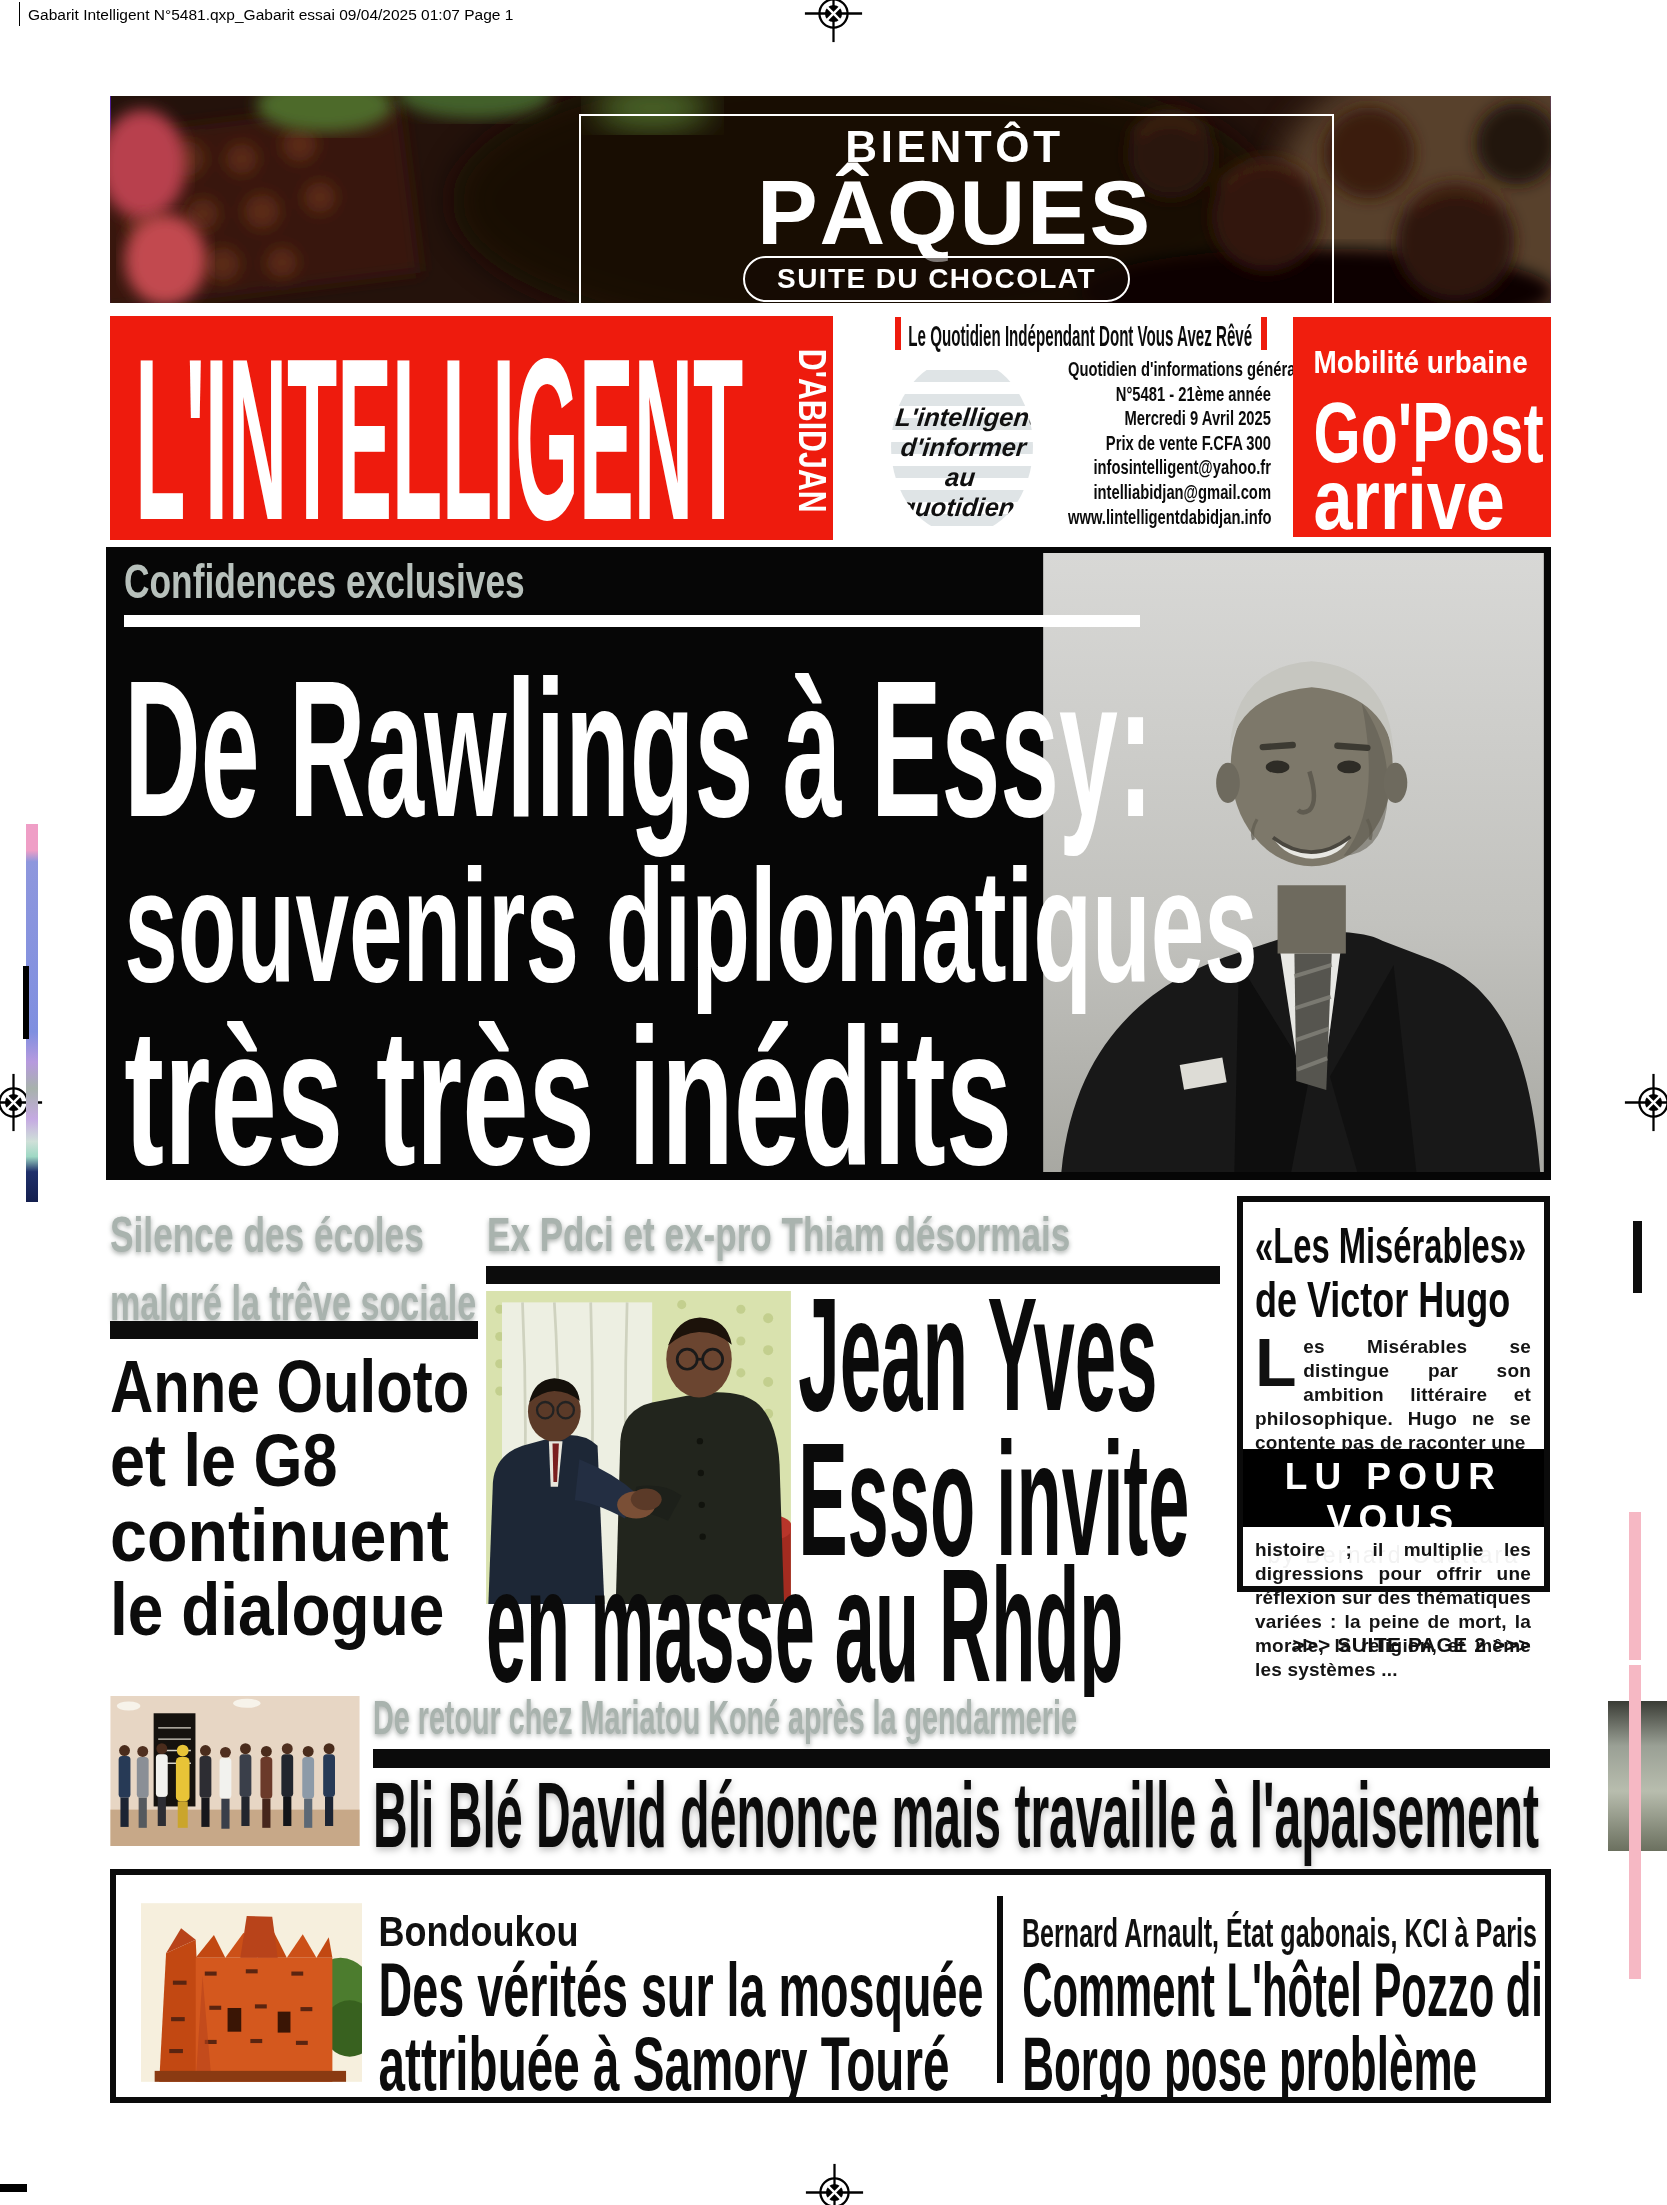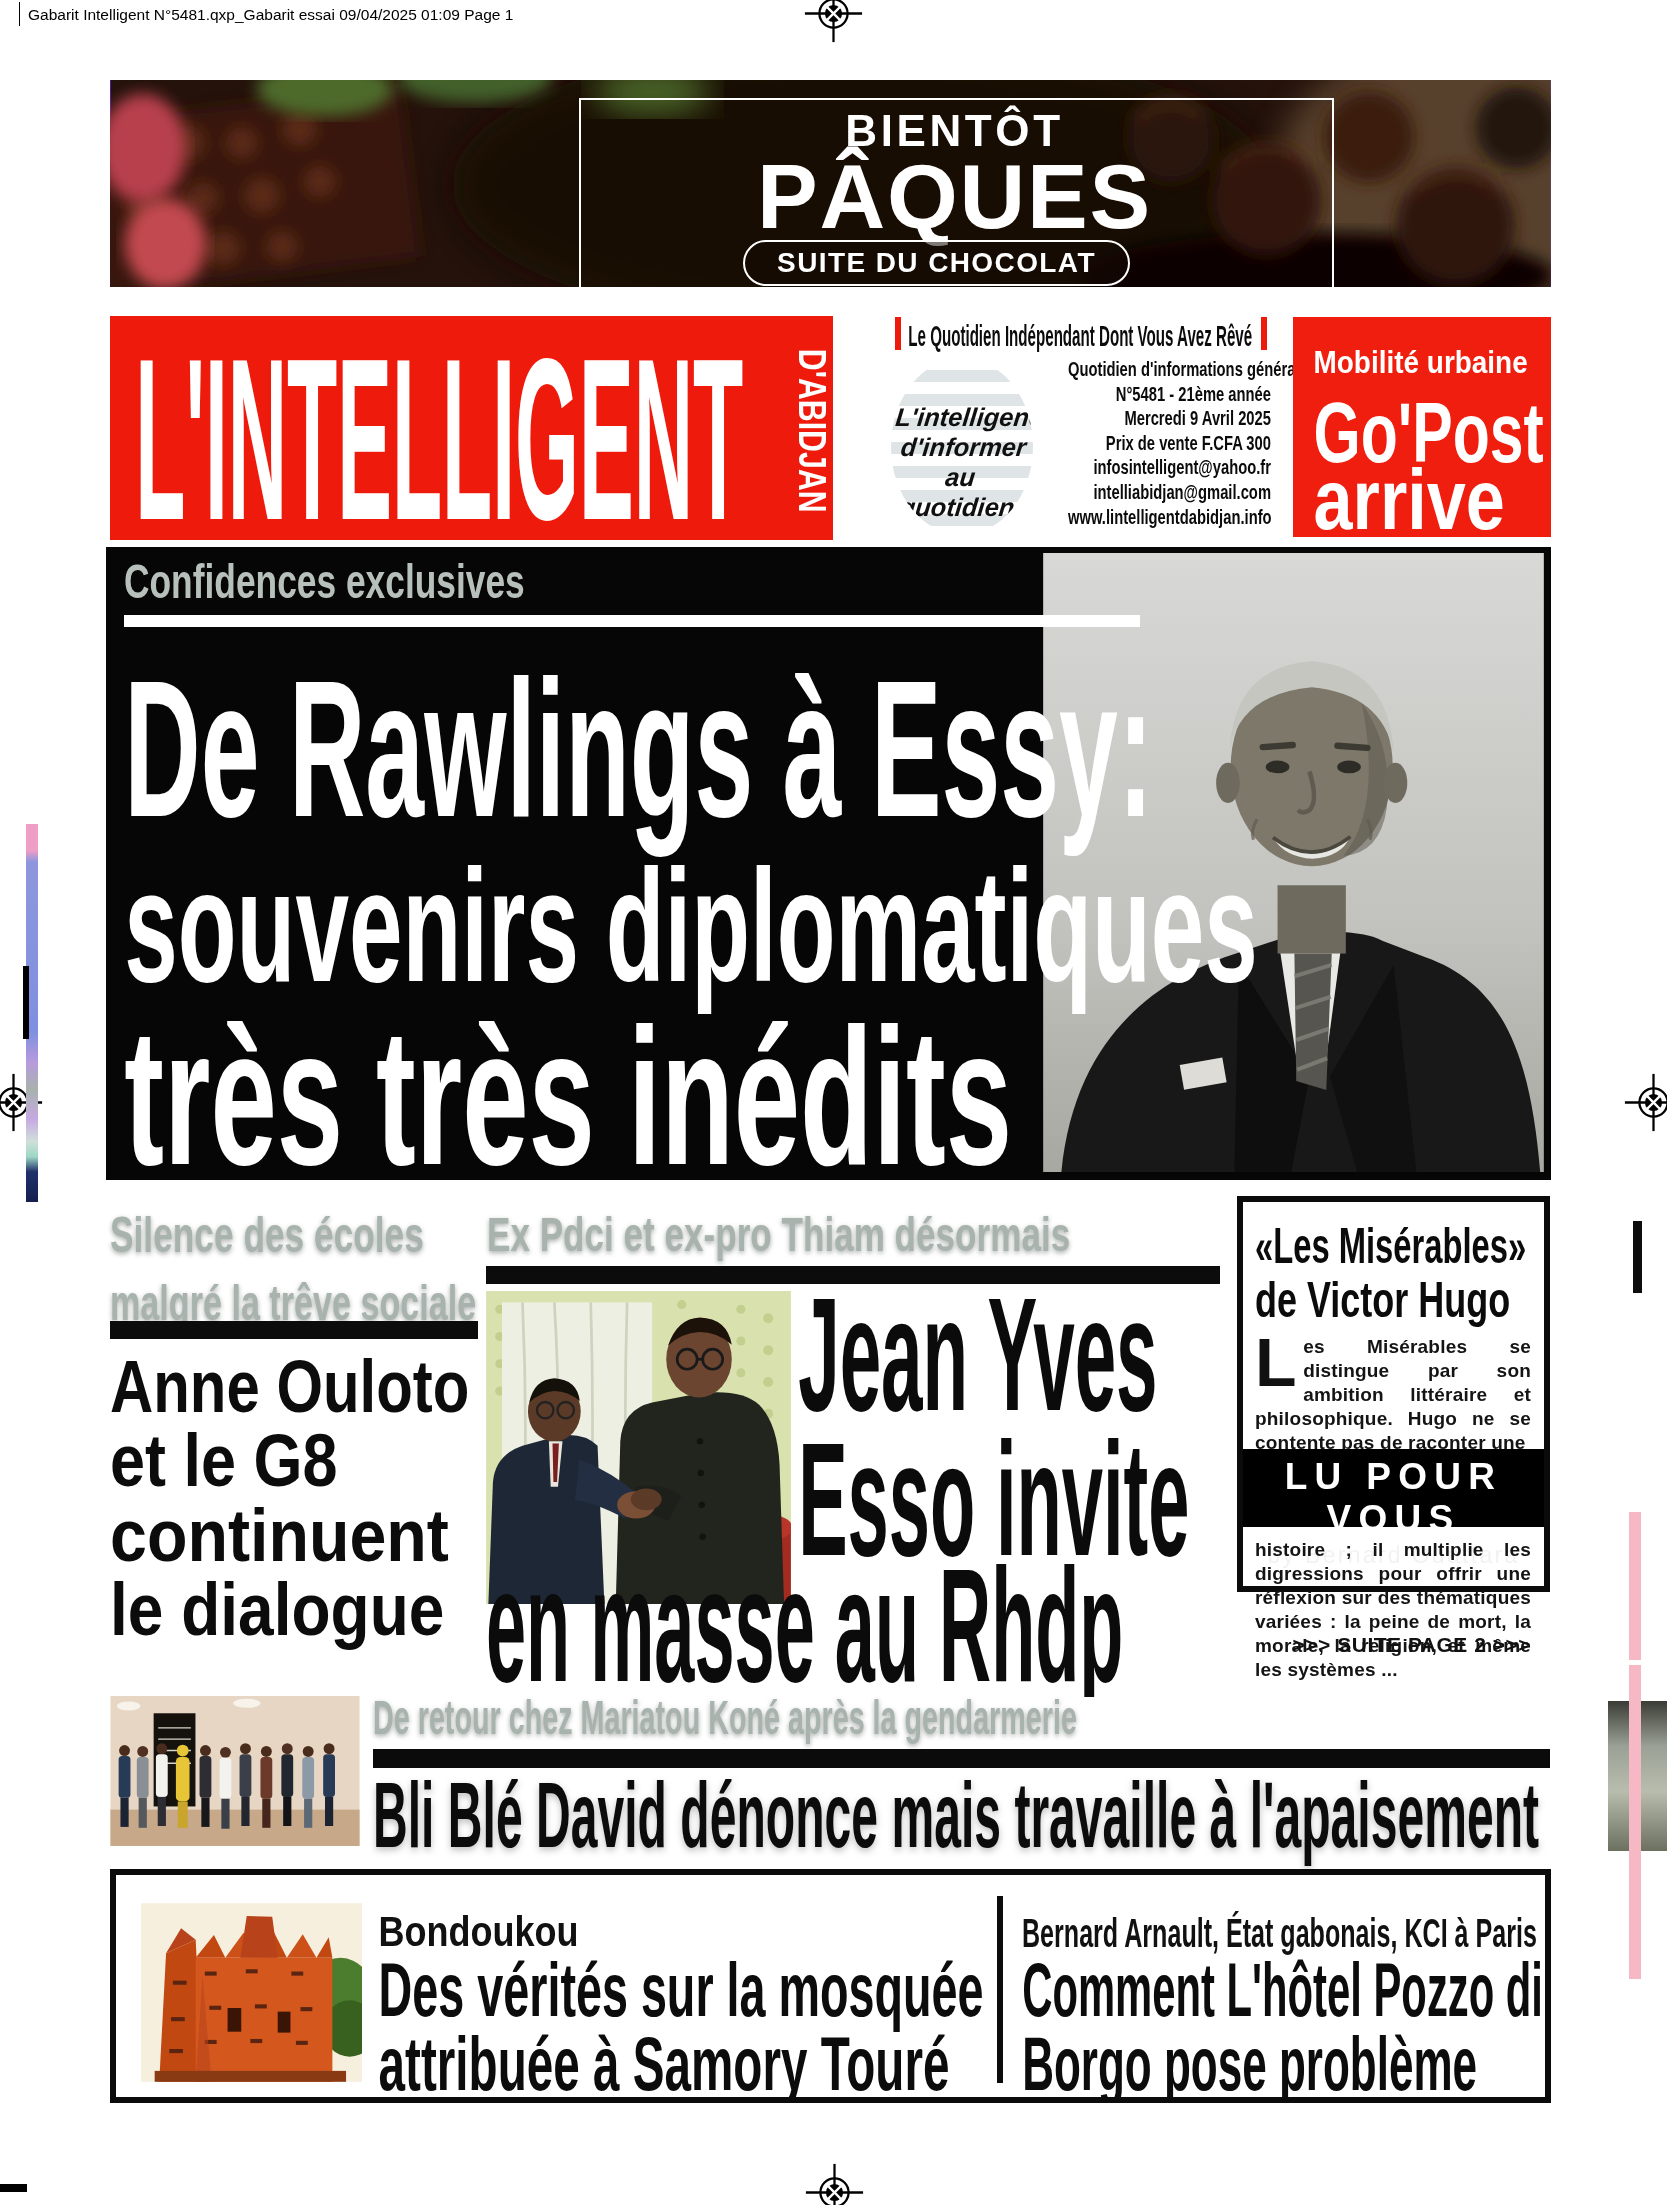--- a/index.html
+++ b/index.html
@@ -34,21 +34,21 @@
   .banner-pill{border:2.7px solid #ffffff;border-radius:27px;background:rgba(22,11,6,.55);
      color:#fff;font-weight:700;font-size:28px;letter-spacing:1.4px;text-align:center;line-height:42px;}
   .prepress{font-size:15.5px;color:#000;}
 </style>
 </head>
 <body>
 
 <div class="page">
 
   <div class="abs" style="left:18.7px;top:1.8px;width:1.8px;height:24px;background:#000;"></div>
-  <div class="abs prepress" style="left:28px;top:6.4px;white-space:nowrap;">Gabarit Intelligent N°5481.qxp_Gabarit essai  09/04/2025  01:09  Page 1</div>
+  <div class="abs prepress" style="left:28px;top:6.4px;white-space:nowrap;">Gabarit Intelligent N°5481.qxp_Gabarit essai  09/04/2025  01:07  Page 1</div>
 
   <svg class="abs" style="left:804px;top:-16.4px;" width="59" height="59" viewBox="-65 -65 130 130">
     <line x1="-63" y1="0" x2="63" y2="0" stroke="#000" stroke-width="5"></line>
       <line x1="0" y1="-63" x2="0" y2="63" stroke="#000" stroke-width="5"></line>
     <circle r="31" fill="none" stroke="#000" stroke-width="5"></circle>
       <circle r="19" fill="#000"></circle>
     <line x1="-14" y1="-14" x2="14" y2="14" stroke="#fff" stroke-width="5"></line>
       <line x1="-14" y1="14" x2="14" y2="-14" stroke="#fff" stroke-width="5"></line>
   </svg>
   <svg class="abs" style="left:-16.4px;top:1073px;" width="59" height="59" viewBox="-65 -65 130 130">
@@ -78,21 +78,21 @@
   <div class="abs" style="left:26px;top:824px;width:12px;height:378px;
        background:linear-gradient(180deg,#ef9ec6 0%,#ef9ec6 7%,#8e97dd 10%,#7f8fe0 55%,#b79ade 63%,#a7b2ac 70%,#c5a9e2 78%,#cfe0d8 84%,#9ed8c4 88%,#20306b 92%,#141f4e 100%);"></div>
   <div class="abs" style="left:23px;top:966px;width:5.5px;height:73px;background:#000;"></div>
   <div class="abs" style="left:1633px;top:1221px;width:9px;height:72px;background:#0d0d0d;"></div>
   <div class="abs" style="left:1608px;top:1701px;width:60px;height:150px;
        background:linear-gradient(180deg,#3a3c35,#9aa095 30%,#b8bdae 60%,#6b705f);"></div>
   <div class="abs" style="left:1629px;top:1512px;width:12px;height:148px;background:#f6b8c4;"></div>
   <div class="abs" style="left:1629px;top:1665px;width:12px;height:314px;background:#f6b8c4;"></div>
   <div class="abs" style="left:0;top:2184px;width:27px;height:8.2px;background:#000;"></div>
 
-  <div class="abs" style="left:110px;top:80px;width:1441px;height:207px;overflow:hidden;background:#4c1d95;">
+  <div class="abs" style="left:110px;top:96px;width:1441px;height:207px;overflow:hidden;background:#4c1d95;">
     <svg width="1441" height="207" viewBox="0 0 3163 455" style="position:absolute;left:0;top:0;">
       <defs>
         <filter id="blur1">
             <feGaussianBlur stdDeviation="16"></feGaussianBlur>
           </filter>
         <filter id="blur2">
             <feGaussianBlur stdDeviation="36"></feGaussianBlur>
           </filter>
       </defs>
       <rect width="3163" height="455" fill="#24120b"></rect>

